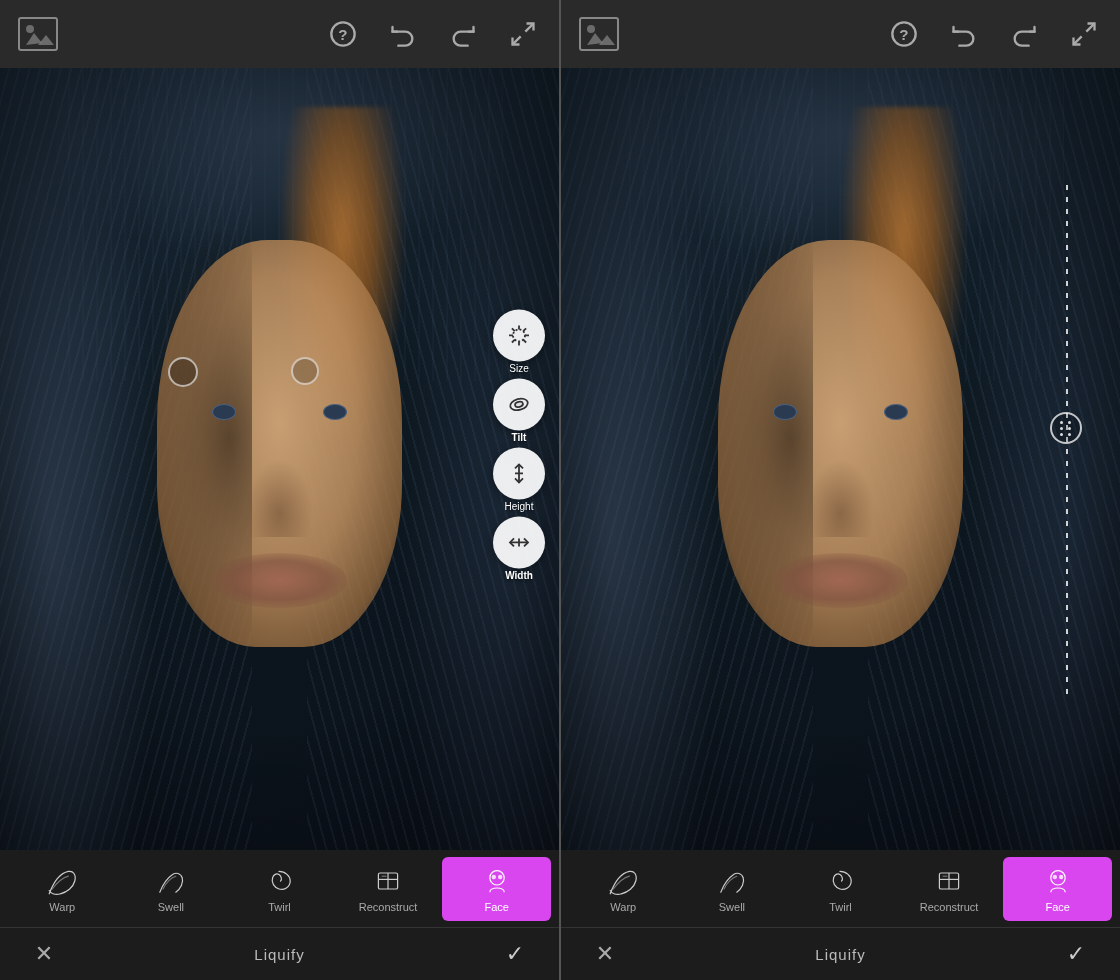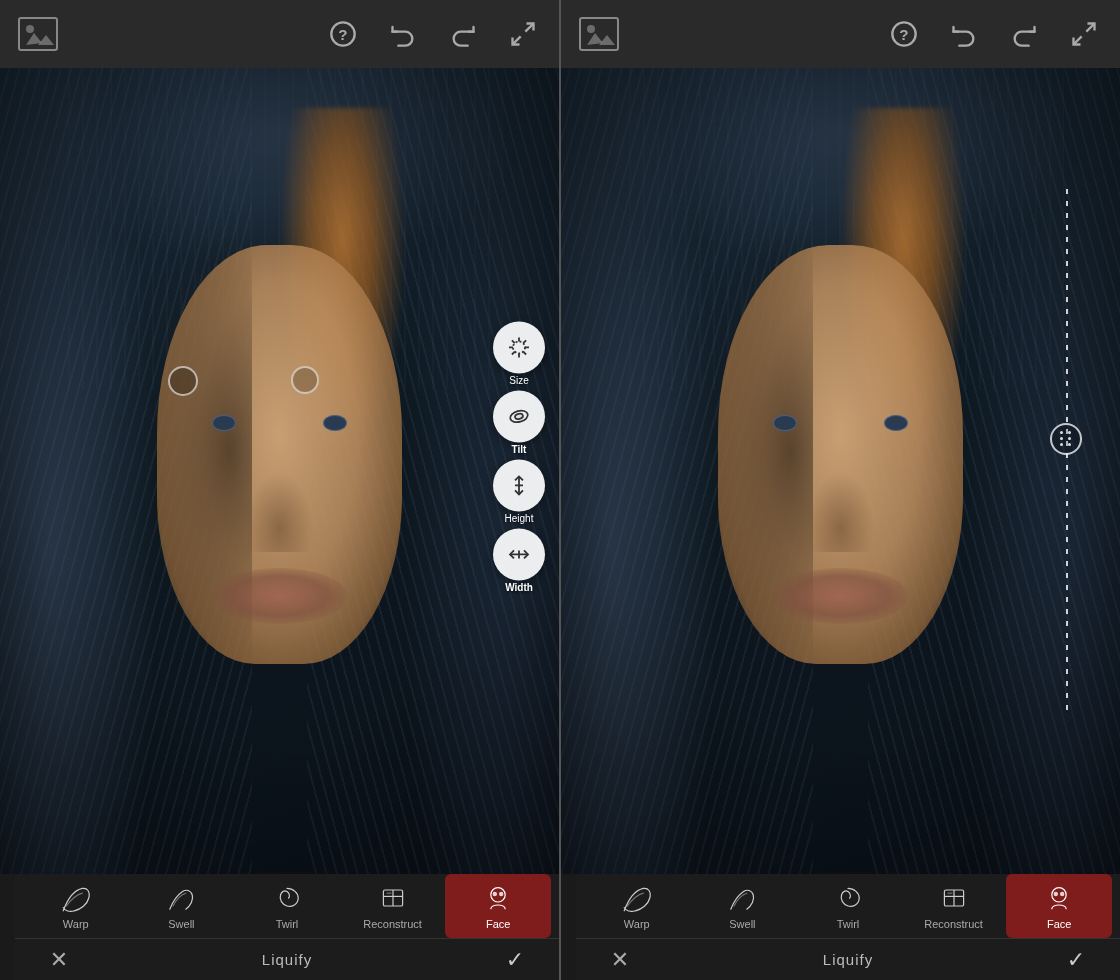--- a/index.html
+++ b/index.html
@@ -107,26 +107,25 @@
     .tool-label {
       font-size: 10px;
       color: #fff;
       text-align: center;
       margin-top: 2px;
       text-shadow: 0 1px 3px rgba(0,0,0,0.8);
     }
 
     
     .bottom-bar {
-      height: 106px;
+      height: 130px;
       background: #1c1c1c;
       display: flex;
       flex-direction: column;
       flex-shrink: 0;
-      margin-left: 15px;
     }
 
     .tools-row {
       flex: 1;
       display: flex;
       align-items: center;
       justify-content: space-around;
       padding: 0 8px;
       border-bottom: 1px solid #333;
     }
@@ -137,21 +136,21 @@
       align-items: center;
       justify-content: center;
       gap: 4px;
       padding: 8px 12px;
       border-radius: 6px;
       cursor: pointer;
       flex: 1;
     }
 
     .tool-item.active {
-      background: #7f1d1d;
+      background: #d946ef;
     }
 
     .tool-item svg {
       width: 32px;
       height: 32px;
       fill: none;
       stroke: #ccc;
       stroke-width: 1.5;
     }
 

